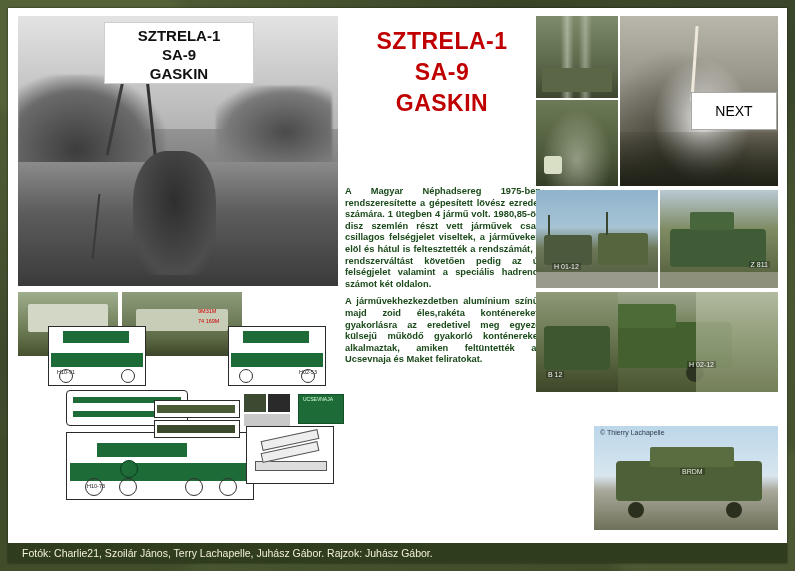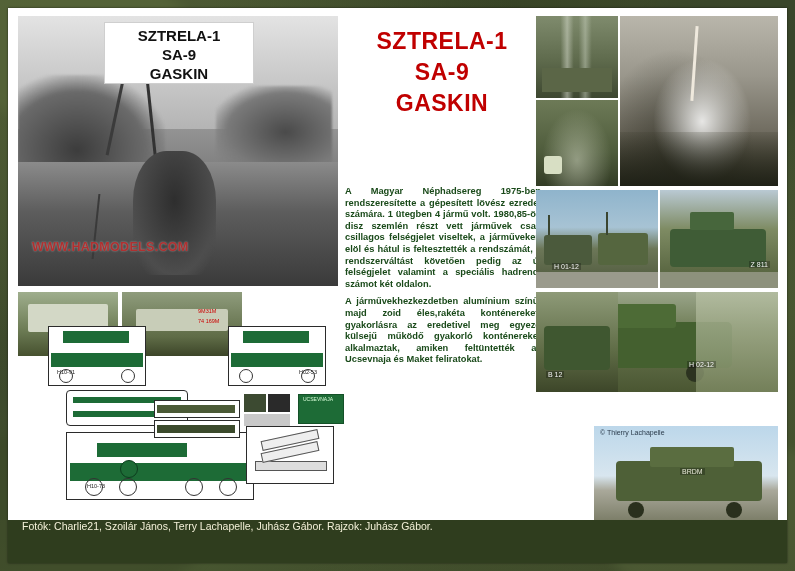--- a/index.html
+++ b/index.html
@@ -195,25 +195,26 @@
     color:#f2f2f2;
     font-size:7px;
     background: rgba(0,0,0,.25);
     padding: 0 2px;
   }
 
   
   #caption-bar {
     position: absolute;
     left: 8px; bottom: 8px;
-    width: 779px; height: 43px;
+    width: 779px; height: 20px;
     background: #2f3d1e;
     color: #f3f0d8;
     font-size: 10.5px;
     display: flex;
+    align-items: center;
     padding-left: 14px;
     box-sizing: border-box;
     margin-top: 40px;
   }
   .veh {
     position:absolute;
     border: 1px solid #2b2b2b;
     background: #ffffff;
   }
   .veh .green { position:absolute; background:#1d6b36; }
@@ -242,21 +243,20 @@
       <div class="launcher2"></div>
       <div class="soldier"></div>
 
       <div class="title-box">
         <div>SZTRELA-1</div>
         <div>SA-9</div>
         <div>GASKIN</div>
       </div>
 
 
-      <div class="watermark">WWW.HADMODELS.COM</div>
     </div>
 
     <div id="headline">
       <div>SZTRELA-1</div>
       <div>SA-9</div>
       <div>GASKIN</div>
     </div>
 
     <div id="body-text">
       <p>A Magyar Néphadsereg 1975-ben rendszeresítette a gépesített lövész ezredei számára. 1 ütegben 4 jármű volt. 1980,85-ös disz szemlén részt vett járművek csak csillagos felségjelet viseltek, a járműveken elöl és hátul is feltesztették a rendszámát, a rendszerváltást követően pedig az új felségjelet valamint a speciális hadrendi számot két oldalon.</p>
@@ -389,20 +389,23 @@
     </div>
 
     <div class="veh" style="left:238px;top:418px;width:86px;height:56px;">
       <div style="position:absolute;left:8px;top:34px;width:70px;height:8px;background:#ddd;border:1px solid #555;"></div>
       <div style="position:absolute;left:14px;top:8px;width:56px;height:8px;background:#eee;border:1px solid #555;transform:rotate(-12deg);"></div>
       <div style="position:absolute;left:14px;top:20px;width:56px;height:8px;background:#eee;border:1px solid #555;transform:rotate(-12deg);"></div>
     </div>
 
     <div style="position:absolute;left:112px;top:452px;width:16px;height:16px;border-radius:50%;background:#1d6b36;border:1px solid #0d3d1e;"></div>
 
+    <div id="next-btn">
+      <span>NEXT</span>
+    </div>
 
   </div>
 
   <div id="caption-bar">
     <span>Fotók: Charlie21, Szoilár János, Terry Lachapelle, Juhász Gábor. Rajzok: Juhász Gábor.</span>
   </div>
 
 </div>
 
 </body></html>

